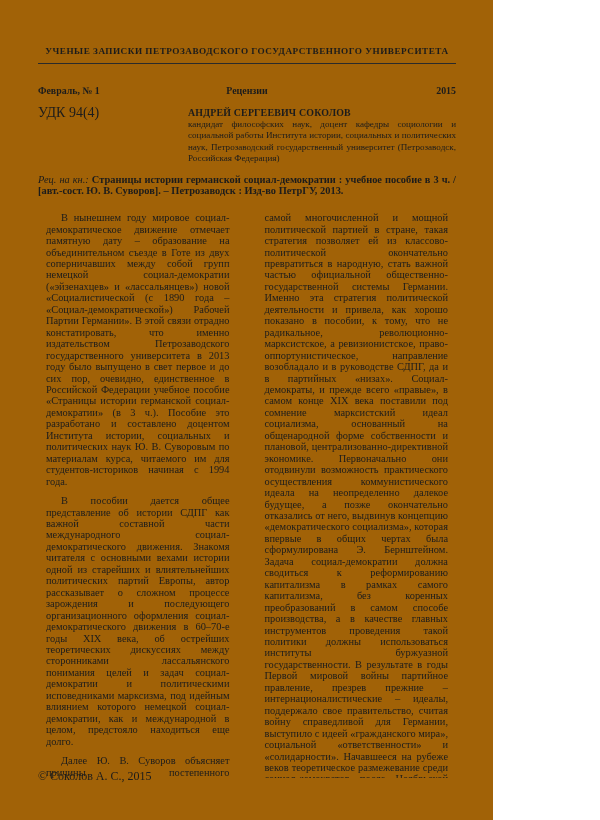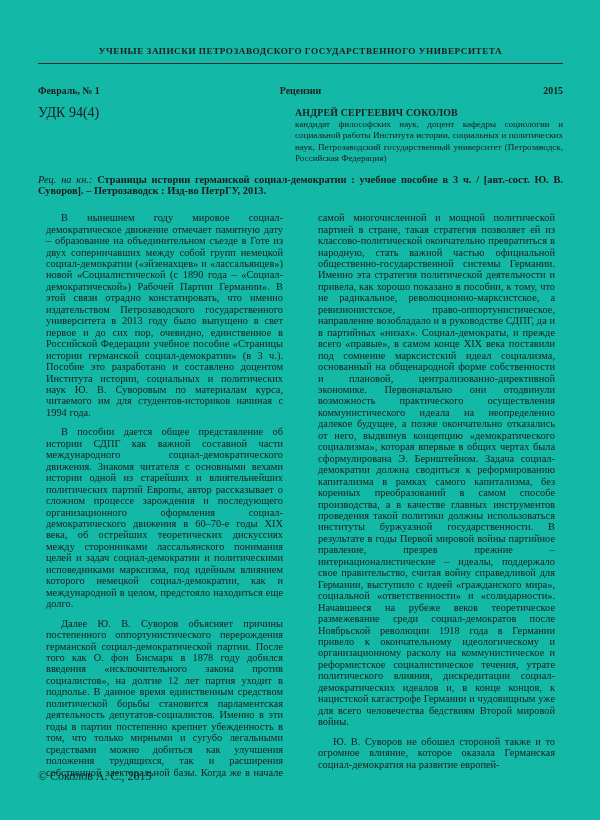--- a/index.html
+++ b/index.html
@@ -1,22 +1,22 @@
 <!DOCTYPE html>
 <html lang="ru"><head>
 <meta charset="utf-8">
 <style>
   html, body { margin: 0; padding: 0; background: #ffffff; }
   .page {
     position: relative;
-    width: 600px;
+    width: 493px;
     height: 820px;
     box-sizing: border-box;
     padding: 46px 37px 0 38px;
-    background: #14b8a6;
+    background: #a16207;
     color: #1c1c1c;
     font-family: "Liberation Serif", "DejaVu Serif", serif;
     overflow: hidden;
   }
   .journal-title {
     font-size: 9.2px;
     font-weight: bold;
     text-align: center;
     letter-spacing: 0.5px;
     white-space: nowrap;

